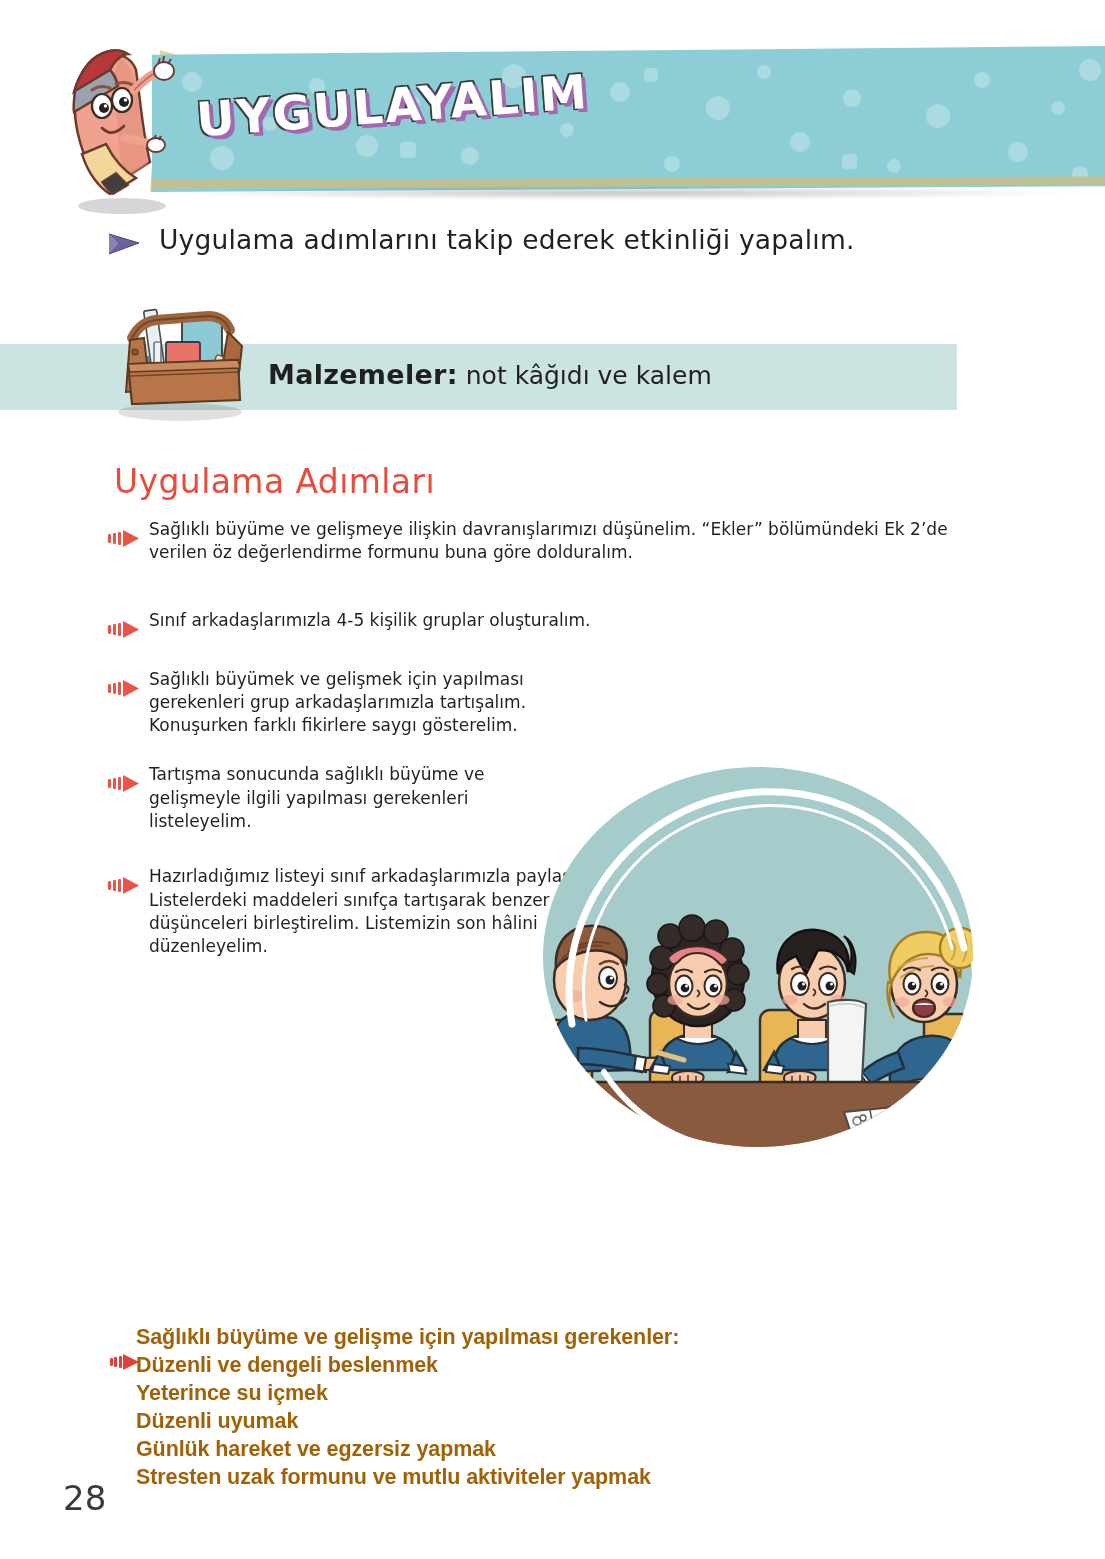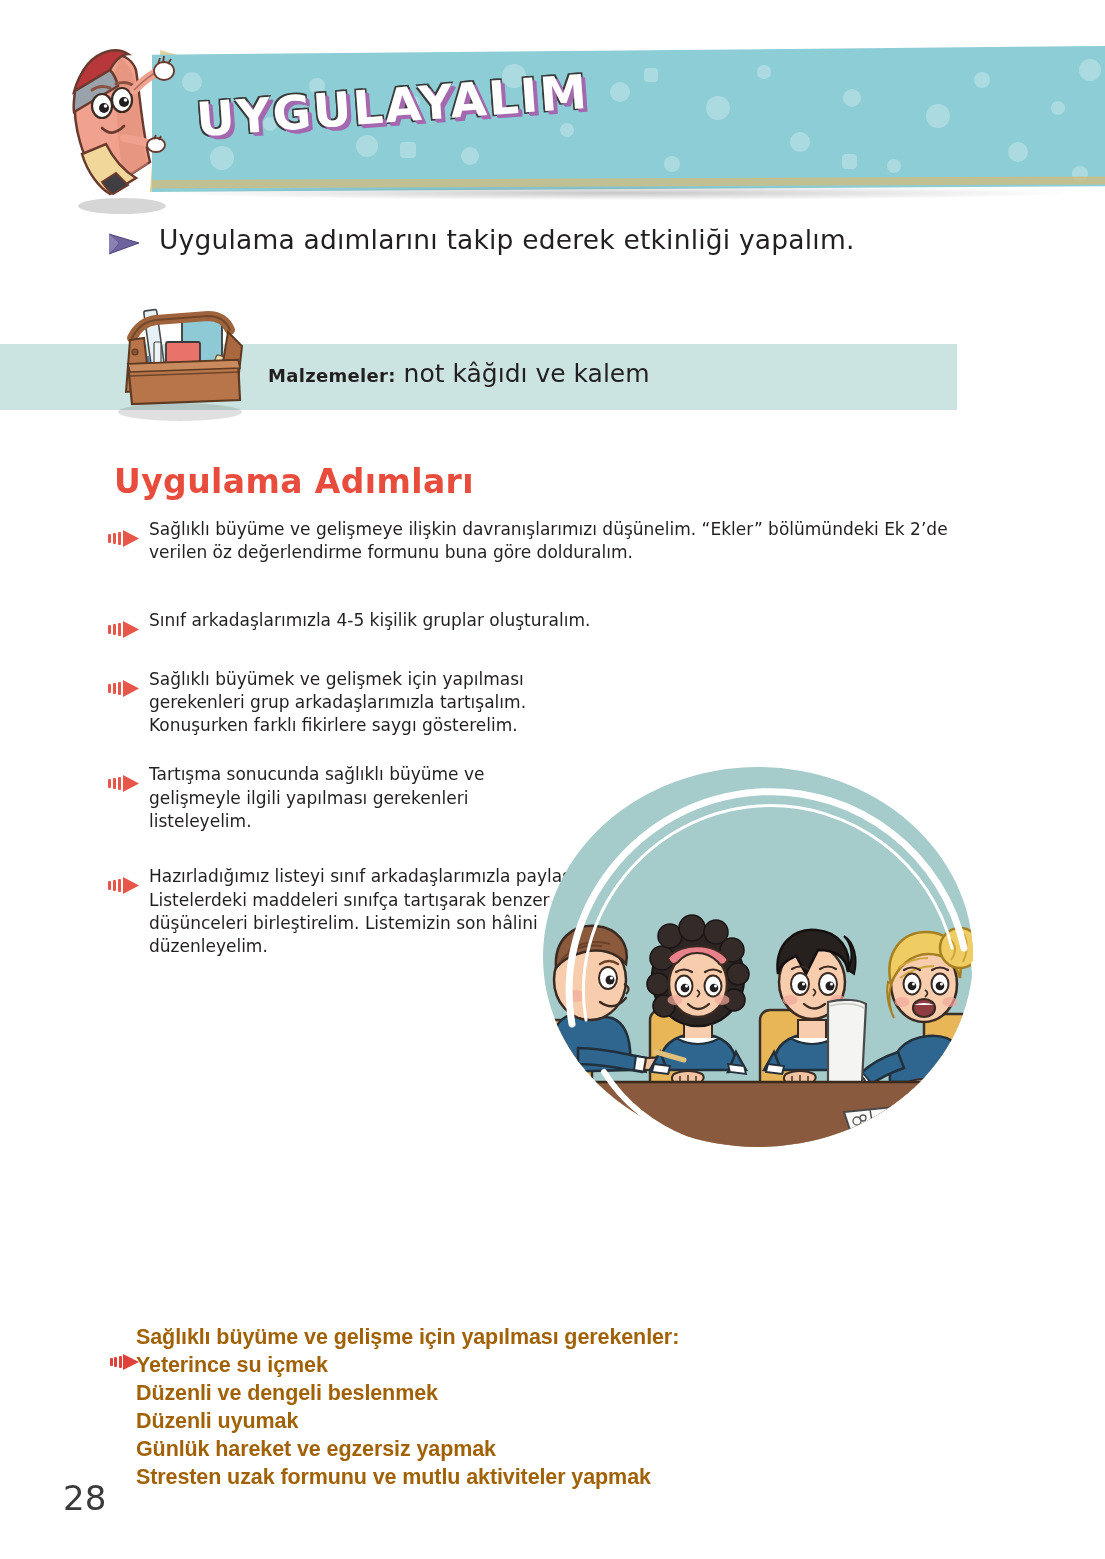--- a/index.html
+++ b/index.html
@@ -66,28 +66,28 @@
   .mat-band{
     position:absolute;left:0;top:344px;width:957px;height:66px;
     background:#cbe4e1;
   }
   .toolbox{position:absolute;left:104px;top:304px;width:152px;height:118px;}
   .mat-text{
     position:absolute;left:268px;top:359px;
     font-family:"DejaVu Sans", sans-serif;
     font-size:25px;color:#231f20;white-space:nowrap;
   }
-  .mat-text b{font-weight:bold;font-size:18px;letter-spacing:.3px;}
+  .mat-text b{font-weight:bold;font-size:27px;letter-spacing:.3px;}
   .mat-text span{font-weight:normal;}
 
   
   .steps-head{
     position:absolute;left:114px;top:462px;
     font-family:"DejaVu Sans", sans-serif;
-    font-weight:bold;font-size:33px;color:#e74c3c;letter-spacing:.4px;
+    font-weight:normal;font-size:33px;color:#e74c3c;letter-spacing:.4px;
   }
   .steps{position:absolute;left:108px;top:518px;width:880px;}
   .step{display:flex;align-items:flex-start;gap:9px;margin-bottom:20px;}
   .step-arrow{width:32px;height:22px;flex:none;margin-top:9px;}
   .step-text{
     font-family:"DejaVu Sans", sans-serif;
     font-size:17px;line-height:1.37;color:#231f20;
   }
   .w-narrow{max-width:392px;}
   .w-wide{max-width:830px;}
@@ -452,22 +452,22 @@
   <svg class="redlist-arrow" viewBox="0 0 30 20">
     <g fill="#e0403a">
         <rect x="0" y="6" width="3" height="8" rx="1"></rect>
         <rect x="4" y="5" width="3" height="10" rx="1"></rect>
         <rect x="9" y="4" width="3" height="12" rx="1"></rect>
       </g>
     <path d="M13 2 L29 10 L13 18 L13 13 L13 7 Z" fill="#e0403a"></path>
   </svg>
   <div class="redlist">
     <div>Sağlıklı büyüme ve gelişme için yapılması gerekenler:</div>
+    <div>Düzenli ve dengeli beslenmek</div>
     <div>Yeterince su içmek</div>
-    <div>Düzenli ve dengeli beslenmek</div>
     <div>Düzenli uyumak</div>
     <div>Günlük hareket ve egzersiz yapmak</div>
     <div>Stresten uzak formunu ve mutlu aktiviteler yapmak</div>
   </div>
 
   <div class="pageno">28</div>
 
 </div>
 
 </body></html>

